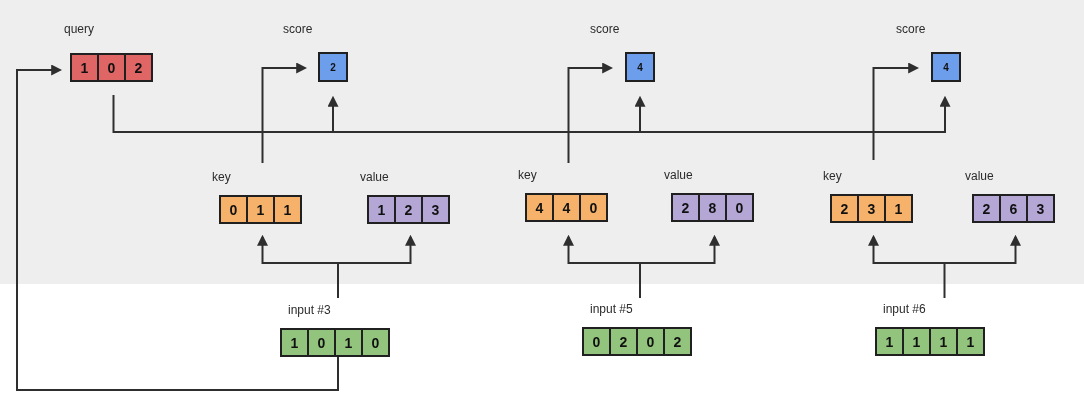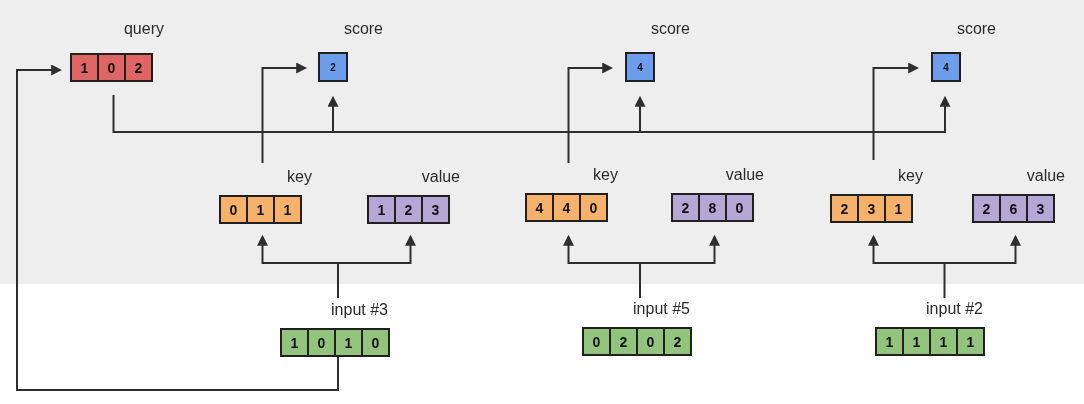--- a/index.html
+++ b/index.html
@@ -17,22 +17,22 @@
     display:flex;align-items:center;justify-content:center;
     font-weight:bold;font-size:14px;color:#111111;
   }
   .cell + .cell{margin-left:-2px;}
   .scorebox{
     position:absolute;z-index:2;width:30px;height:30px;box-sizing:border-box;
     border:2px solid #202020;display:flex;align-items:center;justify-content:center;
     font-weight:bold;font-size:10px;color:#111111;
   }
   .lbl{
-    position:absolute;z-index:2;width:100px;text-align:right;
-    font-size:16px;color:#2b2b2b;line-height:14px;
+    position:absolute;z-index:2;width:100px;text-align:left;
+    font-size:12px;color:#2b2b2b;line-height:14px;
   }
 </style>
 </head>
 <body>
 
 <div id="stage" style="background-color: rgb(255, 255, 255);">
 
   <div class="band" style="background-color: rgb(238, 238, 238);"></div>
 
   <svg class="arrows" width="1084" height="404" viewBox="0 0 1084 404">
@@ -133,21 +133,21 @@
   </div>
 
   <div class="lbl" style="left:590px;top:302px">input #5</div>
   <div class="row" style="left:582px;top:327px">
     <div class="cell" style="background-color: rgb(147, 196, 125);">0</div>
     <div class="cell" style="background-color: rgb(147, 196, 125);">2</div>
     <div class="cell" style="background-color: rgb(147, 196, 125);">0</div>
     <div class="cell" style="background-color: rgb(147, 196, 125);">2</div>
   </div>
 
-  <div class="lbl" style="left:883px;top:302px">input #2</div>
+  <div class="lbl" style="left:883px;top:302px">input #6</div>
   <div class="row" style="left:875px;top:327px">
     <div class="cell" style="background-color: rgb(147, 196, 125);">1</div>
     <div class="cell" style="background-color: rgb(147, 196, 125);">1</div>
     <div class="cell" style="background-color: rgb(147, 196, 125);">1</div>
     <div class="cell" style="background-color: rgb(147, 196, 125);">1</div>
   </div>
 
 </div>
 
 </body></html>

